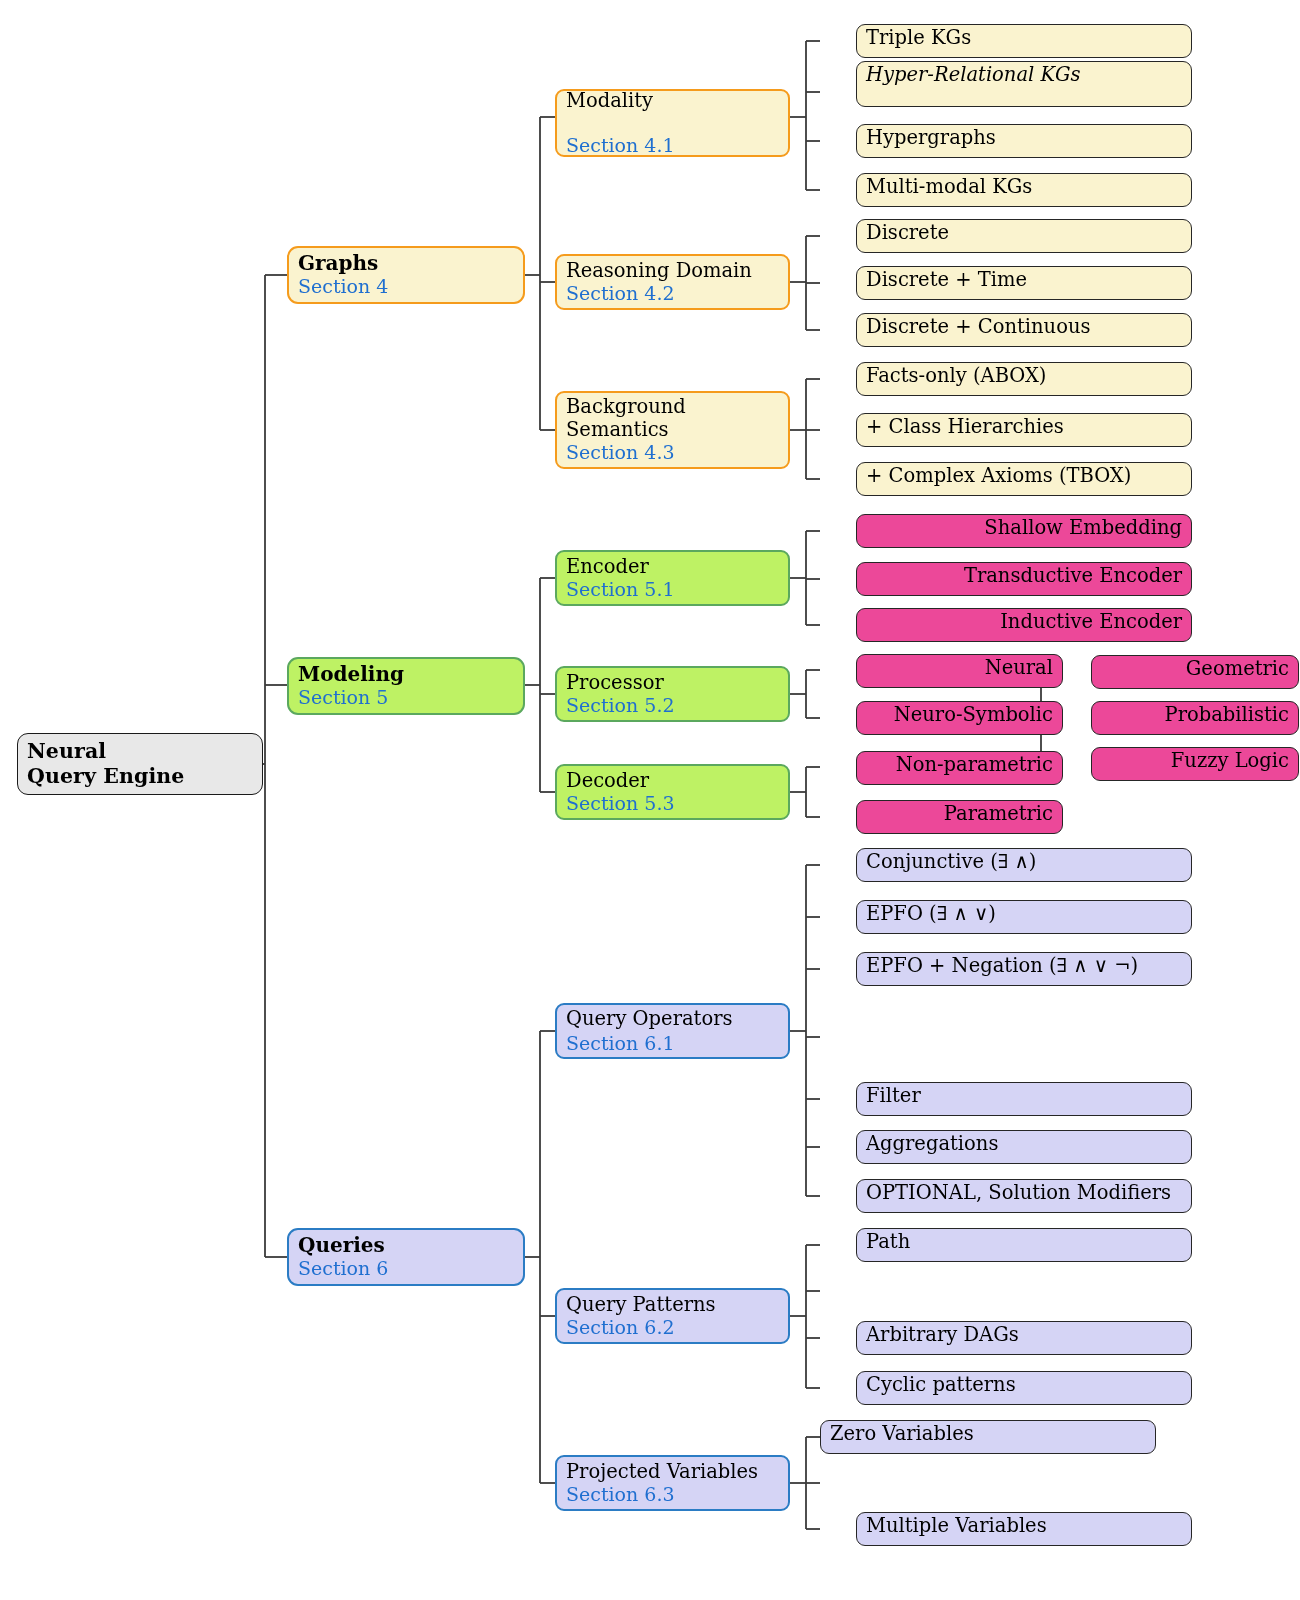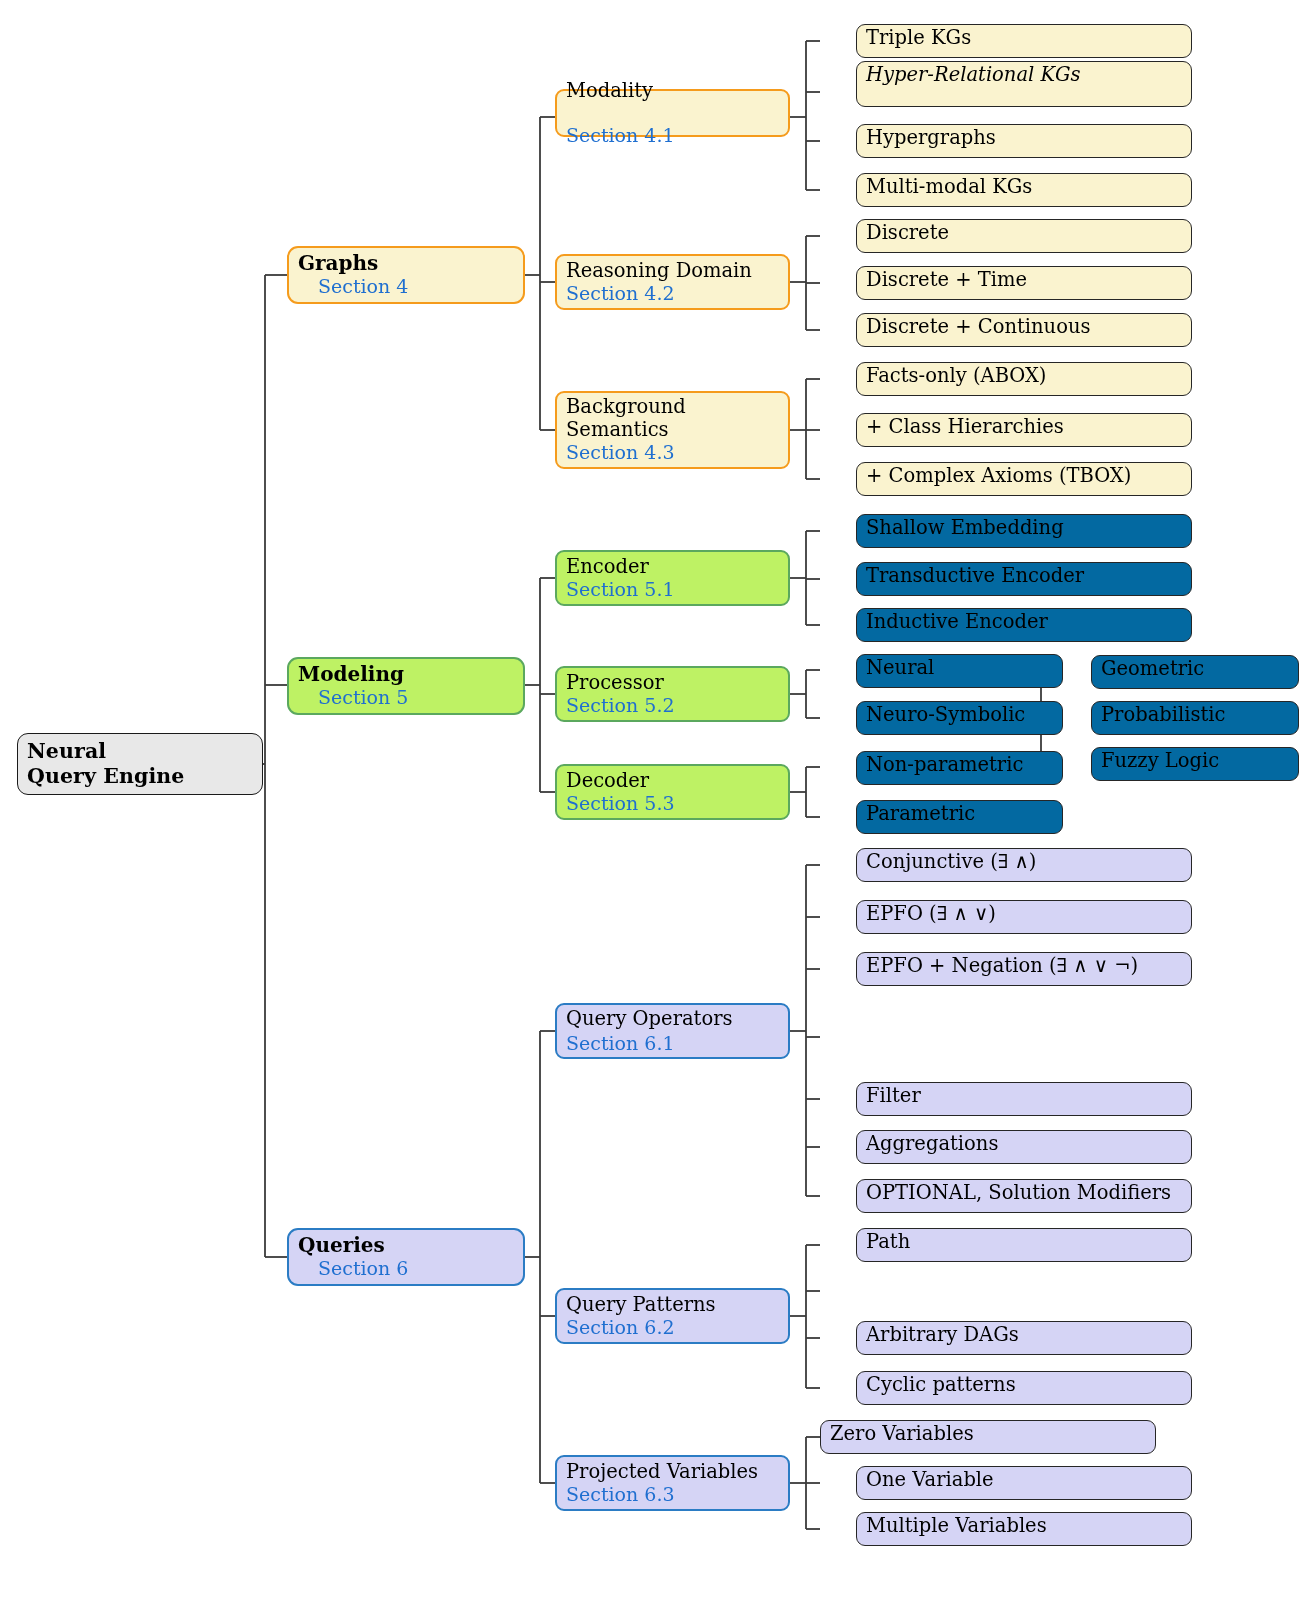--- a/index.html
+++ b/index.html
@@ -52,21 +52,21 @@
   .root .title { font-weight: bold; letter-spacing: .1px; }
 
   
   .lvl1 {
     border-width: 2.6px;
     border-style: solid;
     border-radius: 11px;
     font-size: 20px;
   }
   .lvl1 .title { font-weight: bold; }
-  .lvl1 .sec { font-size: 19px; margin-left: 20px; }
+  .lvl1 .sec { font-size: 19px; }
 
   
   .lvl2 {
     border-width: 2.6px;
     border-style: solid;
     border-radius: 9px;
     font-size: 19.5px;
   }
   .lvl2 .sec { font-size: 19px; }
 
@@ -79,21 +79,21 @@
     padding-top: 1px;
     margin-left: 36px;
   }
   .leaf .title { white-space: normal; }
 
   .c-graphs   { background: #faf3cf; border-color: #f59b1c; }
   .c-model    { background: #bef264; border-color: #5ba85e; }
   .c-queries  { background: #d5d4f5; border-color: #2b7cc4; }
 
   .f-yellow   { background: #faf3cf; }
-  .f-green    { background: #0369a1; }
+  .f-green    { background: #ec4899; align-items: flex-end; }
   .f-purple   { background: #d5d4f5; }
 </style>
 </head>
 <body>
 
 <div id="canvas">
 
   <svg id="edges">
     <g stroke="#3a3a3a" stroke-width="1.8" fill="none">
 
@@ -200,21 +200,21 @@
   <div class="node lvl1 c-model" style="left:287px; top:657px; width:238px; height:58px;">
     <div class="title">Modeling</div>
     <div class="sec">Section 5</div>
   </div>
 
   <div class="node lvl1 c-queries" style="left:287px; top:1228px; width:238px; height:58px;">
     <div class="title">Queries</div>
     <div class="sec">Section 6</div>
   </div>
 
-  <div class="node lvl2 c-graphs" style="left:555px; top:89px; width:235px; height:48px;gap:22px;">
+  <div class="node lvl2 c-graphs" style="left:555px; top:89px; width:235px; height:68px;gap:22px;">
     <div class="title">Modality</div>
     <div class="sec">Section 4.1</div>
   </div>
 
   <div class="node lvl2 c-graphs" style="left:555px; top:254px; width:235px; height:56px;">
     <div class="title">Reasoning Domain</div>
     <div class="sec">Section 4.2</div>
   </div>
 
   <div class="node lvl2 c-graphs" style="left:555px; top:391px; width:235px; height:78px;">
@@ -345,20 +345,17 @@
   <div class="node leaf f-purple" style="left:820px; top:1321px; width:336px; height:34px;">
     <div class="title">Arbitrary DAGs</div>
   </div>
   <div class="node leaf f-purple" style="left:820px; top:1371px; width:336px; height:34px;">
     <div class="title">Cyclic patterns</div>
   </div>
 
   <div class="node leaf f-purple" style="left:784px; top:1420px; width:336px; height:34px;">
     <div class="title">Zero Variables</div>
   </div>
-  <div class="node leaf f-purple" style="left:820px; top:1466px; width:336px; height:34px;">
-    <div class="title">One Variable</div>
-  </div>
   <div class="node leaf f-purple" style="left:820px; top:1512px; width:336px; height:34px;">
     <div class="title">Multiple Variables</div>
   </div>
 
 </div>
 
 </body></html>

